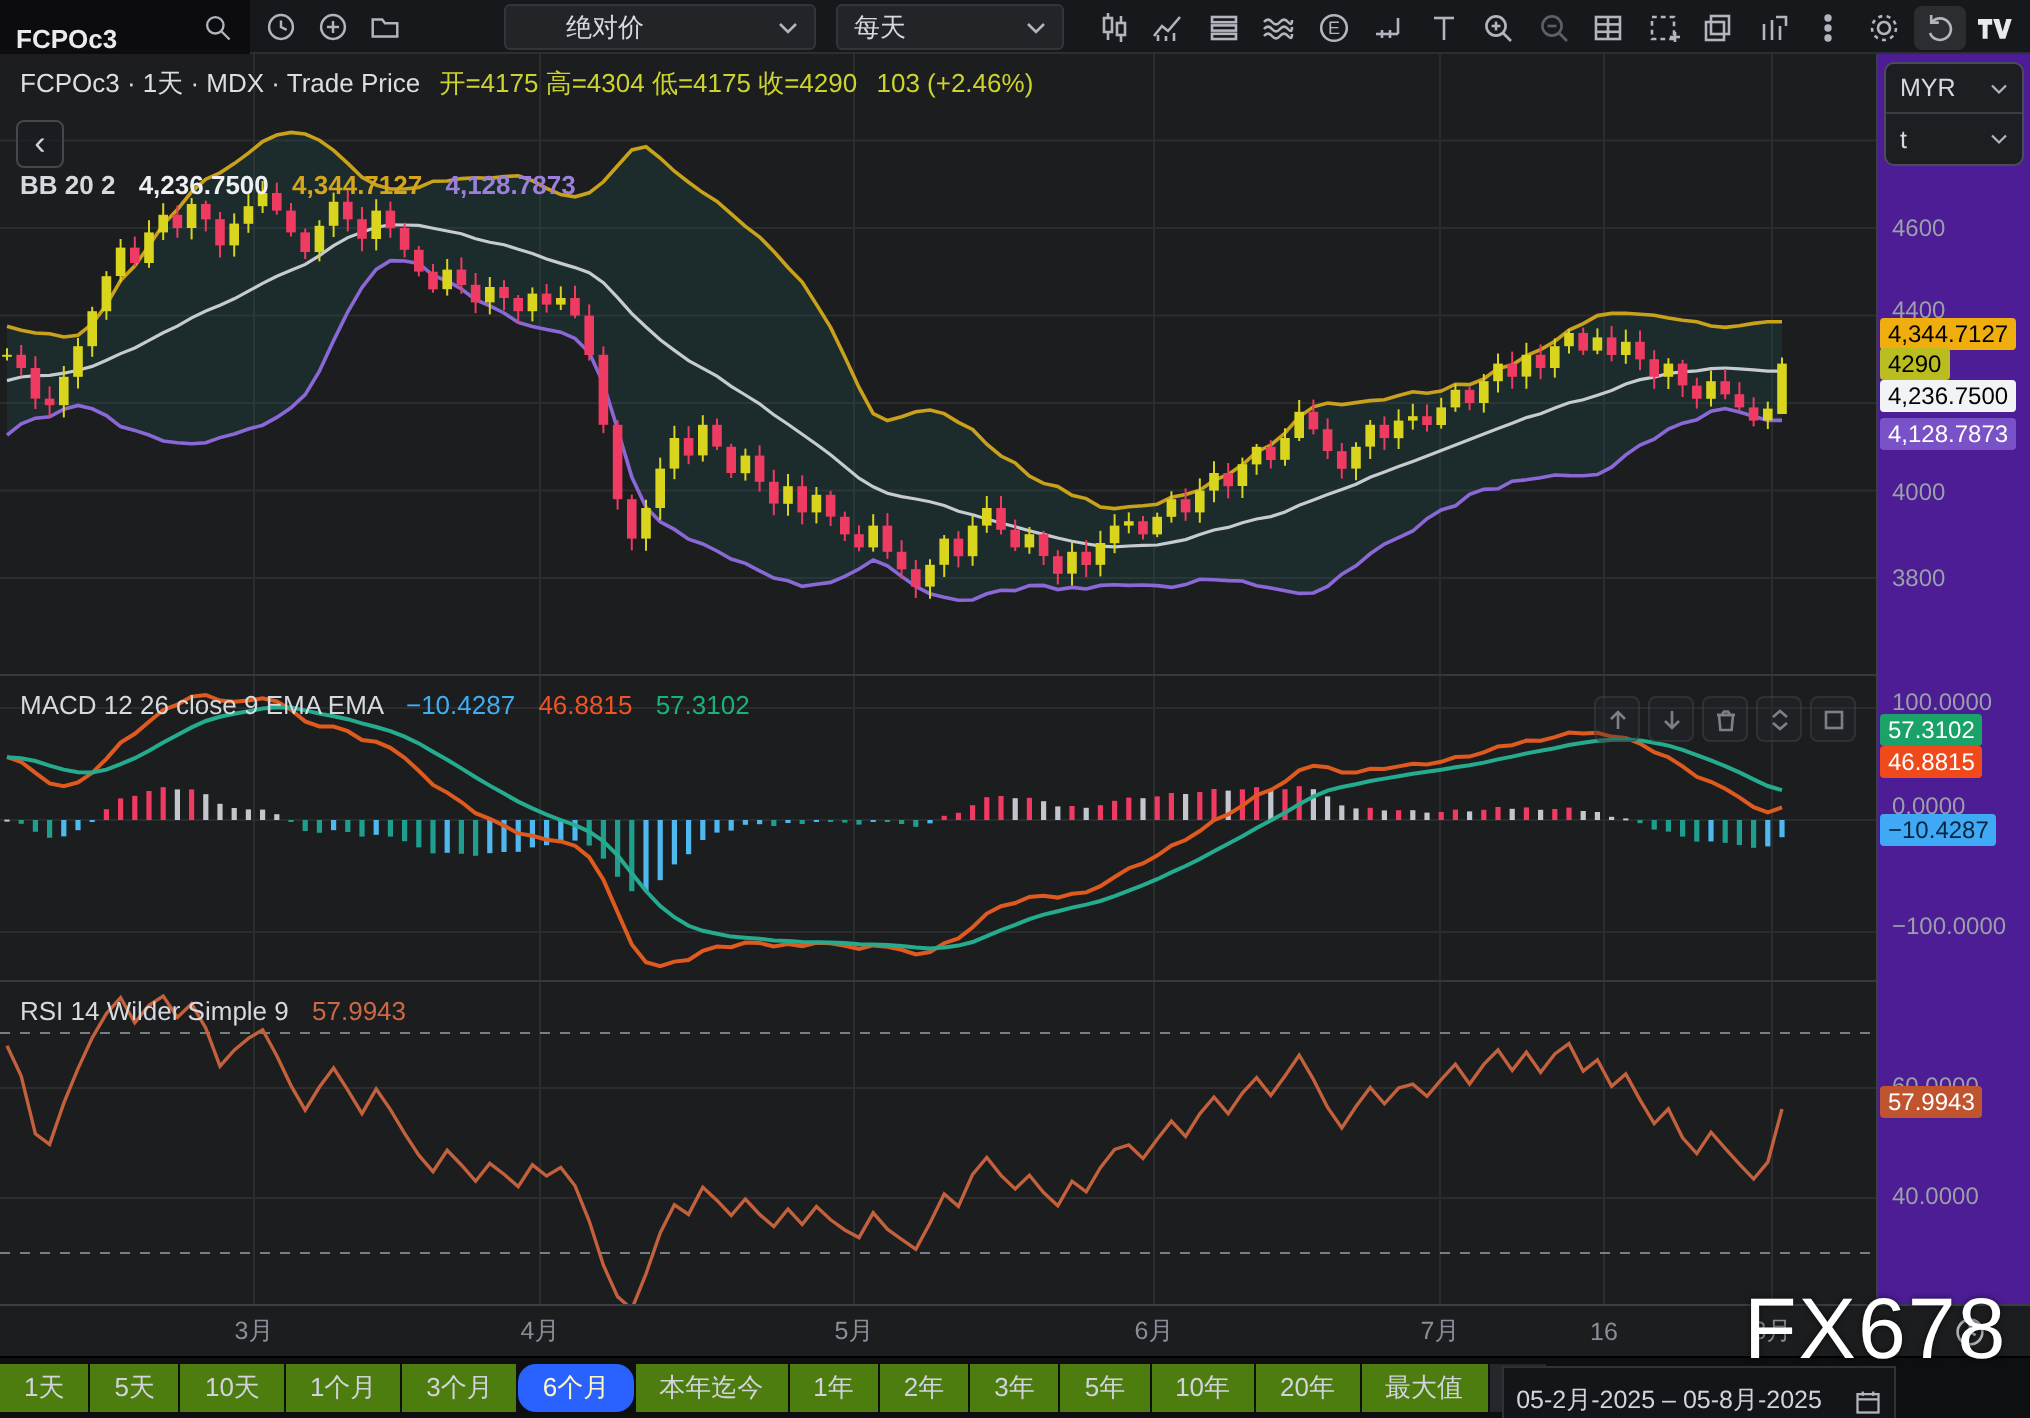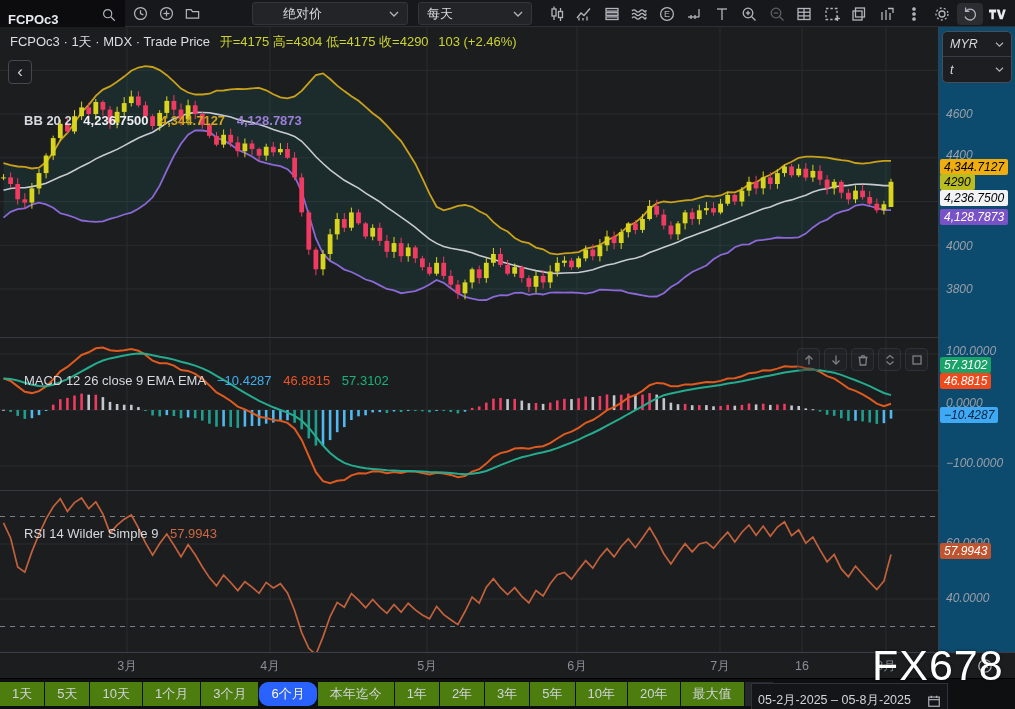--- a/index.html
+++ b/index.html
@@ -25,38 +25,38 @@
   .pane { position:absolute; left:0; width:938px; overflow:hidden; }
   #pane-main { top:0; height:310px; }
   #pane-macd { top:310px; height:153px; border-top:1px solid #34383f; }
   #pane-rsi  { top:463px; height:162px; border-top:1px solid #34383f; }
   .pane svg.plot { position:absolute; left:0; top:0; }
 
   #symbol-info { position:absolute; left:10px; top:6px; font-size:13px; z-index:6; white-space:nowrap; }
   #symbol-info .t { color:#dcdee3; }
   #symbol-info .v { color:#ccd32e; margin-left:6px; }
   #back-btn { position:absolute; left:8px; top:33px; width:24px; height:24px; border:1px solid #44474f; border-radius:4px; color:#cfd2d8; font-size:17px; line-height:21px; text-align:center; cursor:pointer; z-index:6; background:rgba(27,29,31,.6); }
-  .legend { position:absolute; left:24px; font-size:13px; z-index:6; white-space:nowrap;margin-top:28px; }
+  .legend { position:absolute; left:10px; font-size:13px; z-index:6; white-space:nowrap; }
   .legend .t { color:#d6d9de; }
   #bb-legend { top:58px; font-weight:bold; }
   #bb-legend .basis { color:#eef0f3; margin-left:8px; }
   #bb-legend .upper { color:#d5a61c; margin-left:8px; }
   #bb-legend .lower { color:#9b7fd8; margin-left:8px; }
   #macd-legend { top:7px; }
   #macd-legend .hist { color:#41aef1; margin-left:8px; }
   #macd-legend .macd { color:#f05424; margin-left:8px; }
   #macd-legend .sig  { color:#19b37a; margin-left:8px; }
   #rsi-legend { top:7px; }
   #rsi-legend .val { color:#cd6844; margin-left:8px; }
 
   #pane-controls { position:absolute; right:10px; top:10px; display:flex; gap:4px; z-index:7; opacity:.65; }
   #pane-controls .pc { width:23px; height:23px; border:1px solid #3a3d45; border-radius:4px; background:rgba(40,42,48,.55); display:flex; align-items:center; justify-content:center; cursor:pointer; }
 
   
-  #price-axis { position:absolute; left:938px; top:0; width:77px; height:625px; background:#0c4a6e; border-left:1px solid #3a3e46; z-index:5;font-style:italic; }
+  #price-axis { position:absolute; left:938px; top:0; width:77px; height:625px; background:#4c1d95; border-left:1px solid #3a3e46; z-index:5; }
   .tick { position:absolute; left:7px; transform:translateY(-50%); font-size:12px; color:#9b9fa8; white-space:nowrap; }
   .plabel { position:absolute; left:1px; transform:translateY(-50%); font-size:12px; padding:1px 4px; border-radius:2px; white-space:nowrap; z-index:6; }
   #axis-unit-box { position:absolute; left:3px; top:4px; width:70px; height:52px; border:1px solid #4a4d57; border-radius:5px; background:#1d1e22; z-index:7; }
   #axis-unit-box .row { height:25px; display:flex; align-items:center; justify-content:space-between; padding:0 7px; font-size:12.5px; color:#d6d9de; cursor:pointer; }
   #axis-unit-box .row:first-child { border-bottom:1px solid #3a3d46; }
 
   
   #time-axis { position:absolute; left:0; top:652px; width:1015px; height:26px; background:#1b1d1f; border-top:1px solid #3a3e46; z-index:4; }
   #time-axis .tlabel { position:absolute; top:50%; transform:translate(-50%,-50%); font-size:12.5px; color:#8b8e98; }
   #ta-clock { position:absolute; left:976px; top:4px; width:18px; height:18px; cursor:pointer; }

